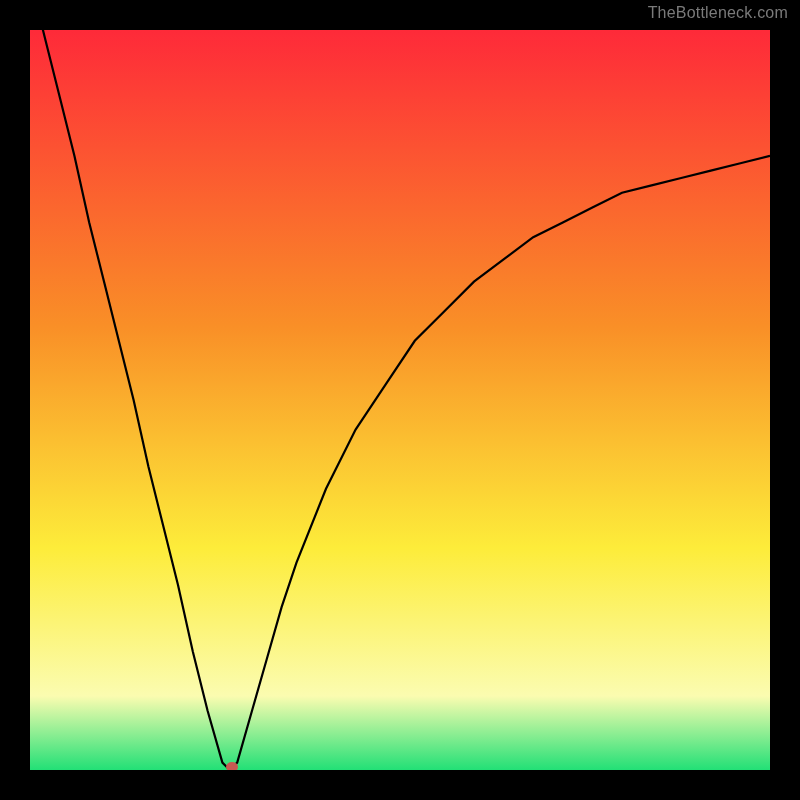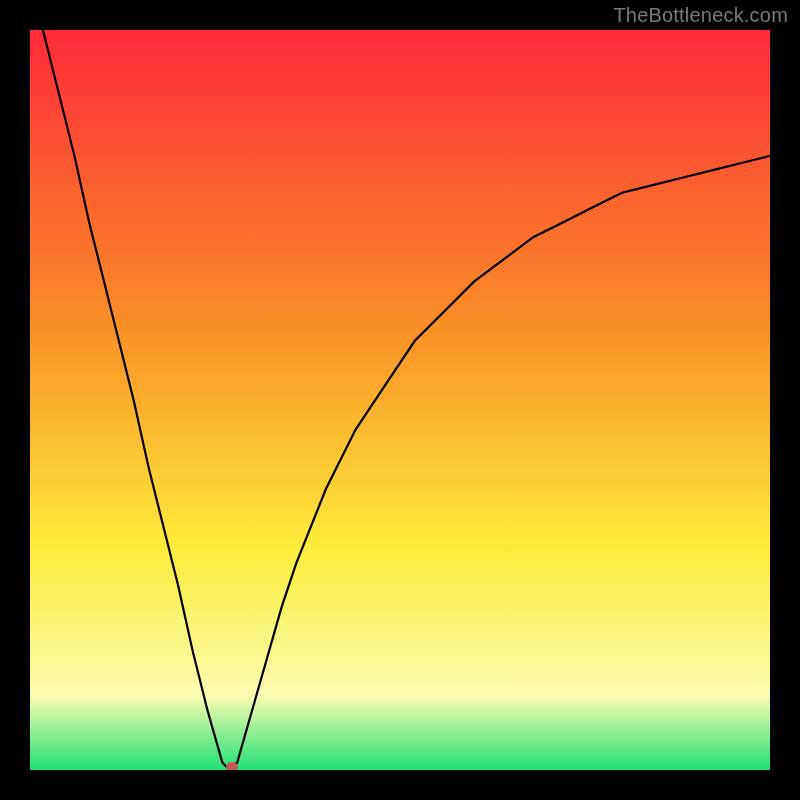--- a/index.html
+++ b/index.html
@@ -15,21 +15,21 @@
     position: relative;
     width: 800px;
     height: 800px;
     background: #000;
   }
   .watermark {
     position: absolute;
     top: 4px;
     right: 12px;
     color: #7a7a7a;
-    font-size: 20px;
+    font-size: 16px;
     letter-spacing: 0.2px;
     z-index: 10;
     user-select: none;
   }
   .plot-area {
     position: absolute;
     left: 30px;
     top: 30px;
     width: 740px;
     height: 740px;

